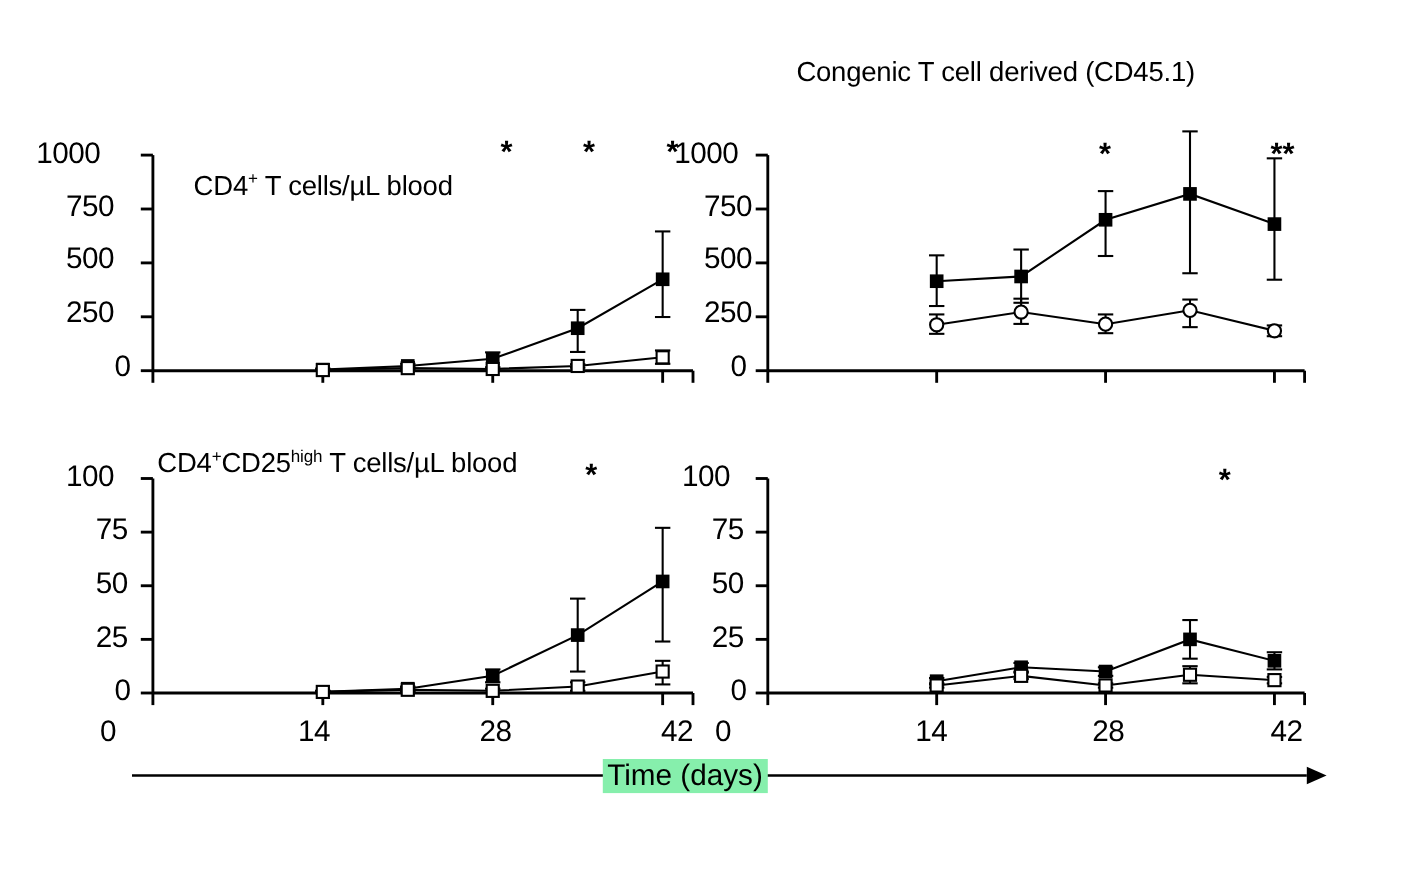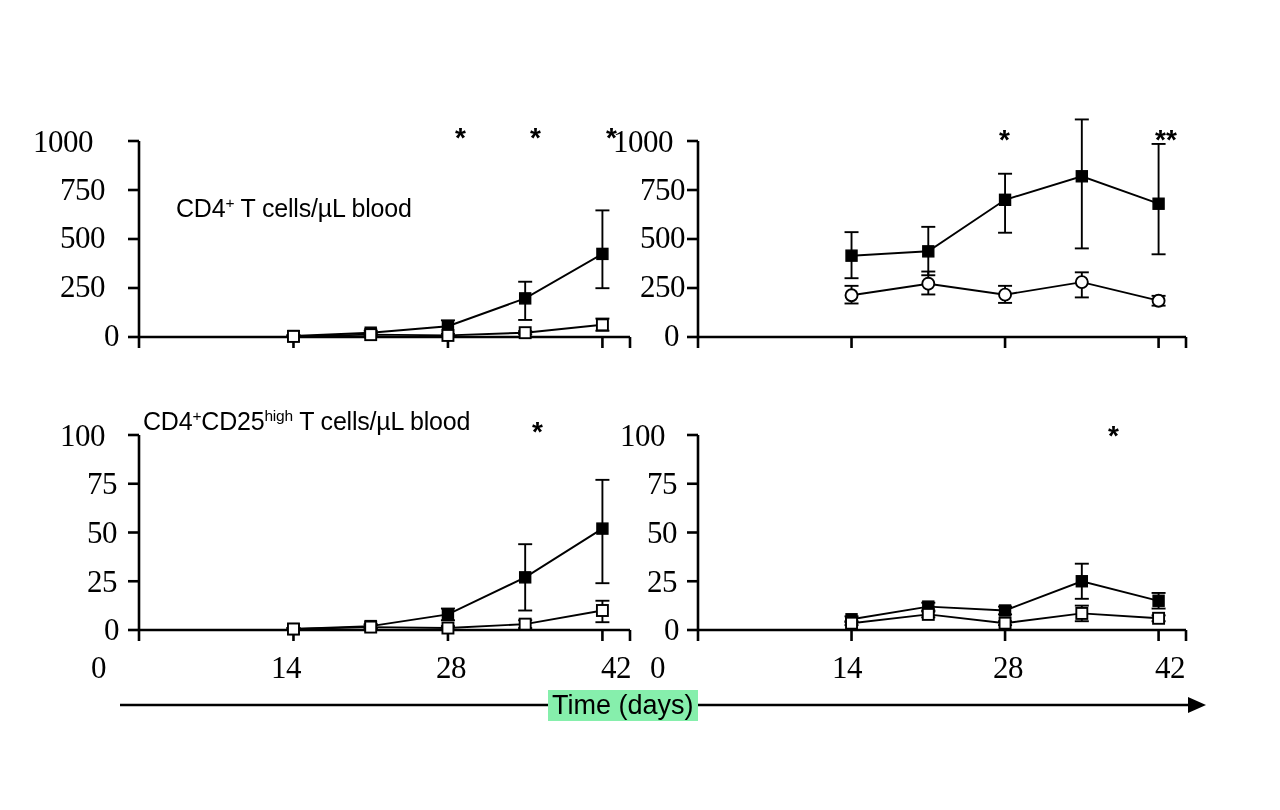--- a/index.html
+++ b/index.html
@@ -7,33 +7,34 @@
     width:1280px;height:810px;background:#ffffff;
     font-family:"Liberation Sans","DejaVu Sans",sans-serif;
     color:#000;overflow:hidden;position:relative;
   }
   #figure{position:absolute;left:0;top:0;width:1280px;height:810px;}
   .panel-title{
     position:absolute;font-size:25px;letter-spacing:-0.2px;white-space:nowrap;
   }
   .in-plot-label{position:absolute;font-size:25px;white-space:nowrap;letter-spacing:-0.2px;}
   .sig{position:absolute;font-size:28px;font-weight:bold;line-height:1;white-space:nowrap;}
-  .tick-label{position:absolute;font-size:31px;white-space:nowrap;letter-spacing:-0.5px;font-family:Liberation Serif, serif;}
+  .tick-label{position:absolute;font-size:27px;white-space:nowrap;letter-spacing:-0.5px;}
   .axis-caption{position:absolute;font-size:27px;white-space:nowrap;}
   sup{font-size:0.62em;vertical-align:super;line-height:0;}
   svg{position:absolute;left:0;top:0;overflow:visible;}
 </style>
 </head>
 <body>
 
 <div id="figure">
 
 
-
-  <div class="in-plot-label" style="left:176px;top:155px;margin-top:39px;">
+  <div class="panel-title" style="left:724px;top:52px;">Congenic T cell derived (CD45.1)</div>
+
+  <div class="in-plot-label" style="left:176px;top:155px;">
     <span>CD4</span><sup>+</sup><span> T cells/µL blood</span>
   </div>
 
   <div class="in-plot-label" style="left:143px;top:407px;">
     <span>CD4</span><sup>+</sup><span>CD25</span><sup>high</sup><span> T cells/µL blood</span>
   </div>
 
   <div class="sig" style="left:455px;top:124px;">*</div>
   <div class="sig" style="left:530px;top:124px;">*</div>
   <div class="sig" style="left:606px;top:124px;">*</div>

